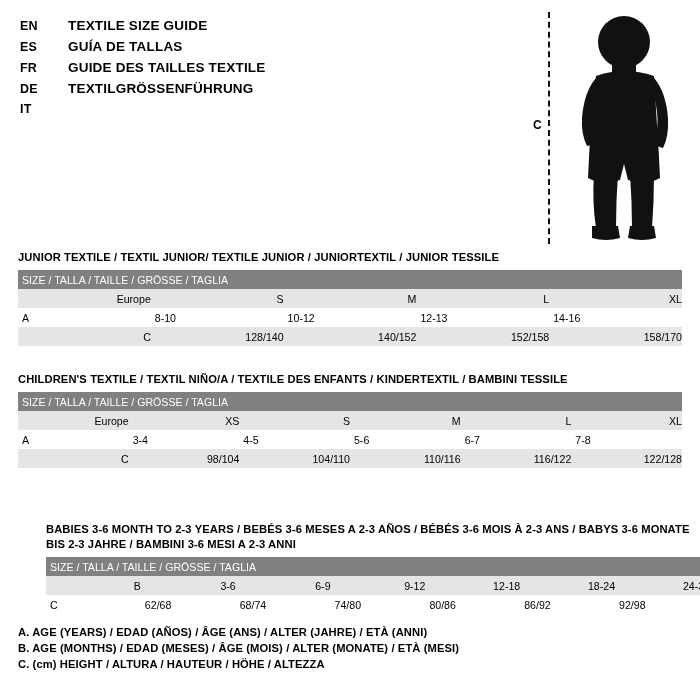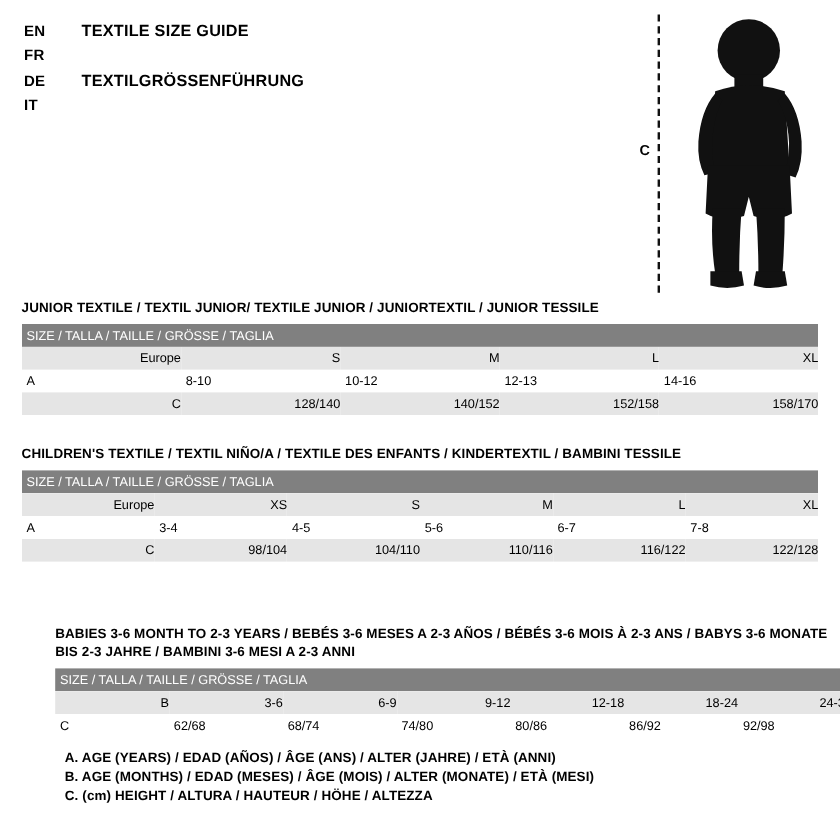--- a/index.html
+++ b/index.html
@@ -127,35 +127,39 @@
     position: absolute;
     left: 18px;
     bottom: 8px;
     width: 664px;
   }
   .legend div {
     font-size: 11.2px;
     font-weight: bold;
     line-height: 16px;
     letter-spacing: 0.1px;
-    margin-left: 36px;
   }
 </style>
 </head>
 <body>
 
 <div class="page">
 
   <div class="lang-block">
     <div class="lang-row">
       <div class="lang-code">EN</div>
       <div class="lang-title">TEXTILE SIZE GUIDE</div>
     </div>
     <div class="lang-row">
+      <div class="lang-code">ES</div>
+      <div class="lang-title">GUÍA DE TALLAS</div>
+    </div>
+    <div class="lang-row">
       <div class="lang-code">FR</div>
+      <div class="lang-title">GUIDE DES TAILLES TEXTILE</div>
     </div>
     <div class="lang-row">
       <div class="lang-code">DE</div>
       <div class="lang-title">TEXTILGRÖSSENFÜHRUNG</div>
     </div>
     <div class="lang-row">
       <div class="lang-code">IT</div>
     </div>
   </div>
 

